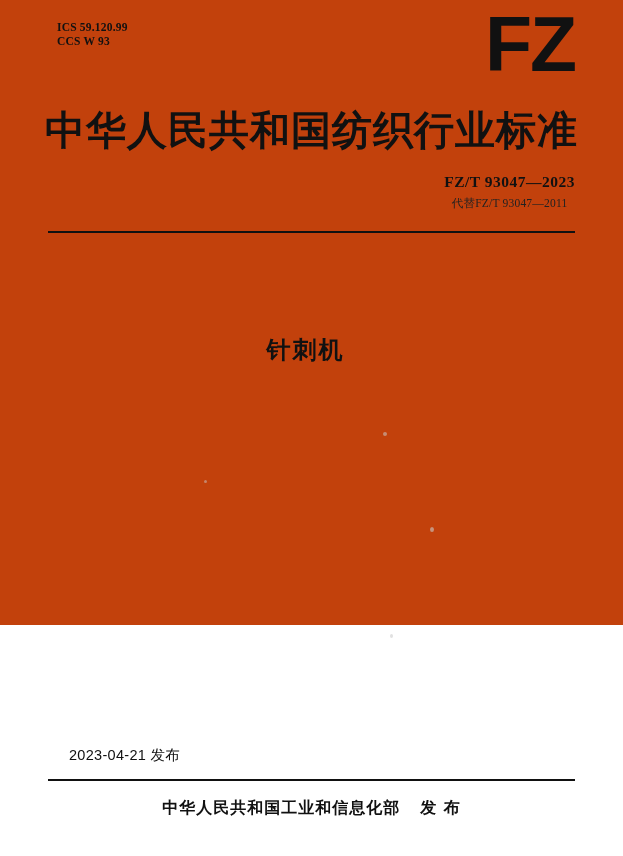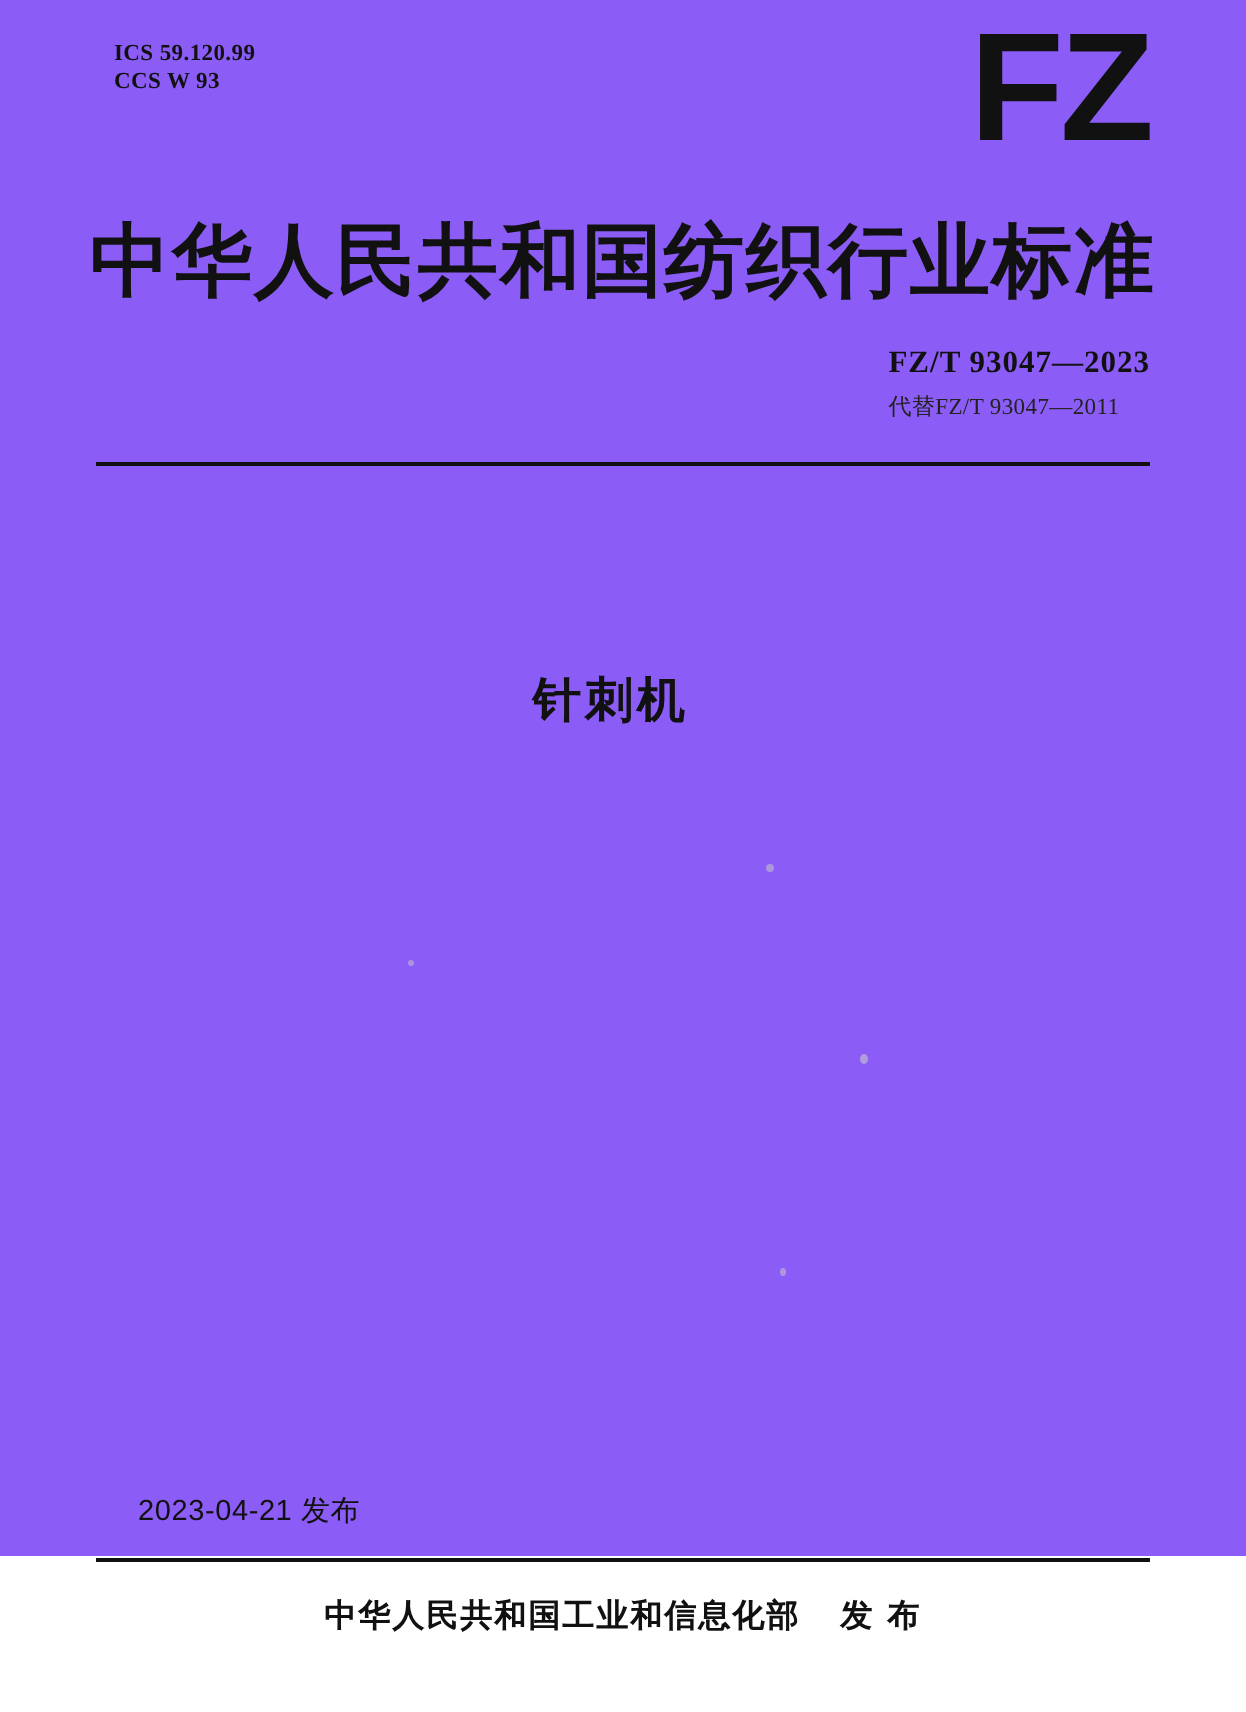--- a/index.html
+++ b/index.html
@@ -10,22 +10,22 @@
     width: 623px;
     height: 856px;
     background: #ffffff;
     font-family: "Liberation Sans", sans-serif;
     color: #1a1a1a;
     overflow: hidden;
   }
   .page {
     position: relative;
     width: 623px;
-    height: 778px;
-    background: #8b5cf6;
+    height: 625px;
+    background: #c2410c;
     box-sizing: border-box;
   }
 
   
   .codes {
     position: absolute;
     left: 57px;
     top: 20px;
     font-family: "Liberation Serif", serif;
     font-weight: bold;
@@ -61,21 +61,21 @@
     font-size: 40px;
     letter-spacing: 1px;
     color: #111;
   }
 
   
   .std-num {
     position: absolute;
     right: 48px;
     top: 173px;
-    text-align: left;
+    text-align: center;
     font-family: "Liberation Serif", serif;
     color: #111;
   }
   .std-num .num {
     font-weight: bold;
     font-size: 15.5px;
     letter-spacing: 0.5px;
     white-space: nowrap;
   }
   .std-num .replaces {

